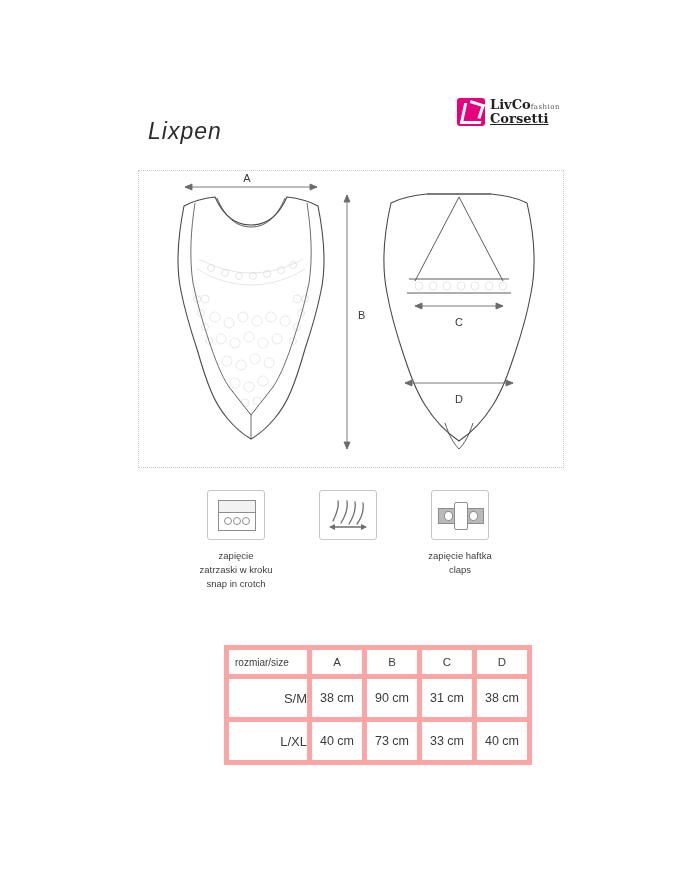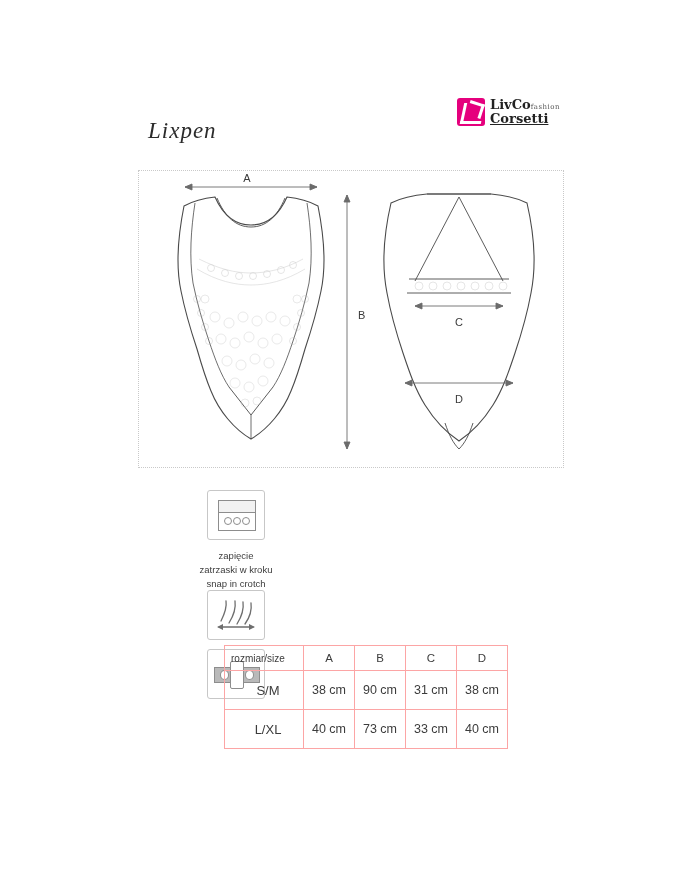--- a/index.html
+++ b/index.html
@@ -19,21 +19,21 @@
     position: relative;
     width: 700px;
     height: 869px;
   }
 
   
   .product-name {
     position: absolute;
     left: 148px;
     top: 118px;
-    font-family: Liberation Serif, serif;
+    font-family: Liberation Sans, sans-serif;
     font-style: italic;
     font-size: 23px;
     letter-spacing: 1px;
     color: #2b2b2b;
   }
   .brand {
     position: absolute;
     right: 140px;
     top: 98px;
     display: flex;
@@ -107,21 +107,20 @@
   }
 
   
   .features {
     position: absolute;
     left: 180px;
     top: 490px;
     width: 340px;
     display: flex;
     justify-content: flex-start;
-    flex-direction: column;
   }
   .feature {
     width: 112px;
     text-align: center;
   }
   .feature .box {
     width: 56px;
     height: 48px;
     border: 1px solid #c7c7c7;
     border-radius: 3px;
@@ -204,40 +203,40 @@
   
   .size-table {
     position: absolute;
     left: 224px;
     top: 645px;
     border-collapse: collapse;
     font-size: 12.5px;
     color: #3c3c3c;
   }
   .size-table th, .size-table td {
-    border: 1px solid #fca5a5;
+    border: 5px solid #fca5a5;
     padding: 0;
     text-align: center;
     font-weight: normal;
   }
   .size-table thead th {
     height: 24px;
     font-size: 11.5px;
   }
   .size-table thead th.first {
     font-size: 10px;
     padding: 0 6px;
     text-align: left;
   }
   .size-table tbody td {
     height: 38px;
   }
   .size-table tbody td.first {
     padding-left: 8px;
-    text-align: center;
+    text-align: right;
     font-size: 13px;
   }
   .col-label { width: 66px; }
   .col-val { width: 50px; }
 </style>
 </head>
 <body>
 
 <div class="page">
 
@@ -422,20 +421,22 @@
       </div>
     </div>
 
     <div class="feature">
       <div class="box">
         <div class="clasp-bar"></div>
         <div class="clasp-hook h1"></div>
         <div class="clasp-hook h2"></div>
         <div class="clasp-centre"></div>
       </div>
+      <div class="cap">zapięcie haftka
+claps</div>
     </div>
 
   </div>
 
   <table class="size-table">
     <thead>
       <tr>
         <th class="first col-label">rozmiar/size</th>
         <th class="col-val">A</th>
         <th class="col-val">B</th>

